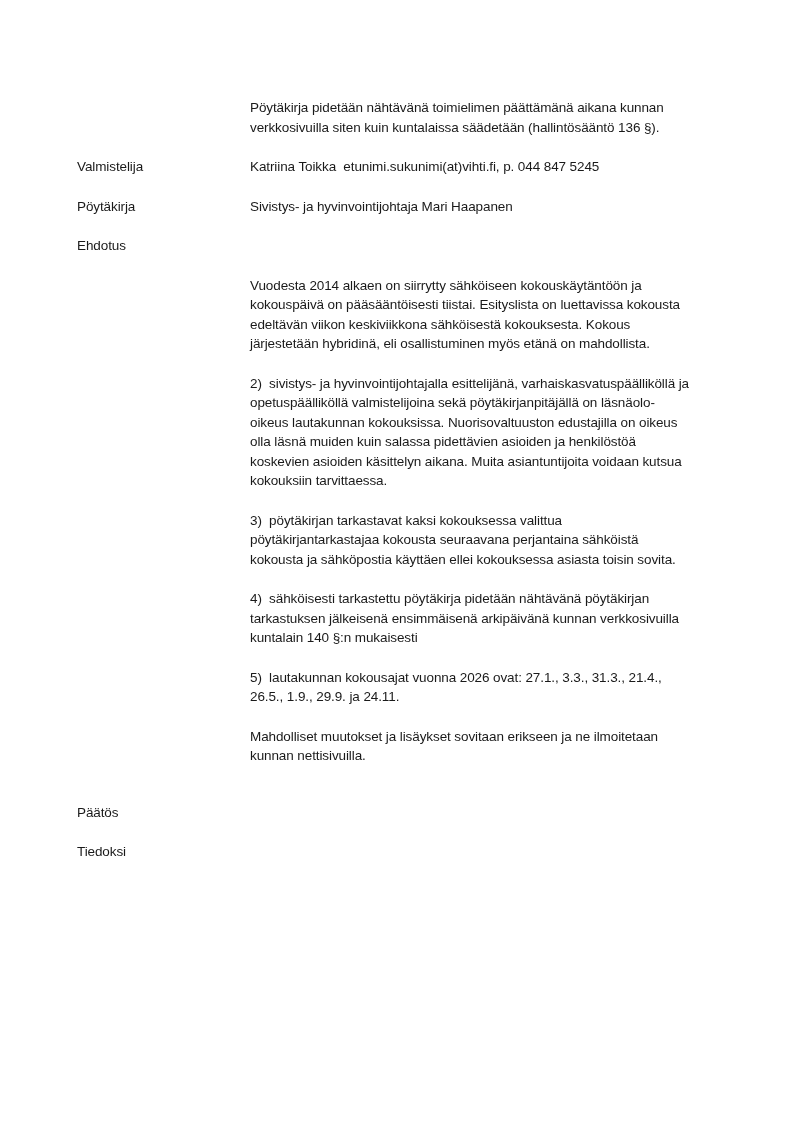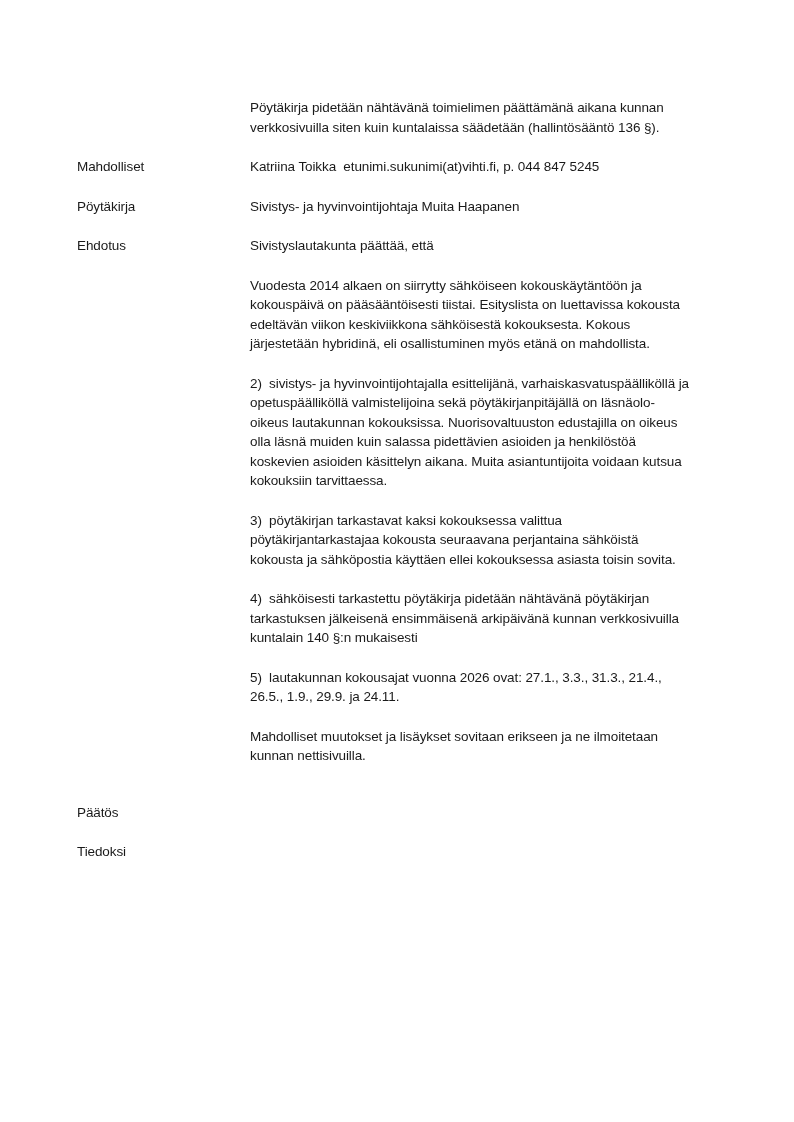--- a/index.html
+++ b/index.html
@@ -47,32 +47,31 @@
 
 <div class="page">
 
   <div class="row">
     <div class="label-cell"></div>
     <div class="body-cell">Pöytäkirja pidetään nähtävänä toimielimen päättämänä aikana kunnan
 verkkosivuilla siten kuin kuntalaissa säädetään (hallintösääntö 136 §).</div>
   </div>
 
   <div class="row">
-    <div class="label-cell">Mahdolliset</div>
+    <div class="label-cell">Valmistelija</div>
     <div class="body-cell">Katriina Toikka  etunimi.sukunimi(at)vihti.fi, p. 044 847 5245</div>
   </div>
 
   <div class="row">
     <div class="label-cell">Pöytäkirja</div>
-    <div class="body-cell">Sivistys- ja hyvinvointijohtaja Muita Haapanen</div>
+    <div class="body-cell">Sivistys- ja hyvinvointijohtaja Mari Haapanen</div>
   </div>
 
   <div class="row">
     <div class="label-cell">Ehdotus</div>
-    <div class="body-cell">Sivistyslautakunta päättää, että</div>
   </div>
 
 
   <div class="row">
     <div class="label-cell"></div>
     <div class="body-cell">Vuodesta 2014 alkaen on siirrytty sähköiseen kokouskäytäntöön ja
 kokouspäivä on pääsääntöisesti tiistai. Esityslista on luettavissa kokousta
 edeltävän viikon keskiviikkona sähköisestä kokouksesta. Kokous
 järjestetään hybridinä, eli osallistuminen myös etänä on mahdollista.</div>
   </div>

